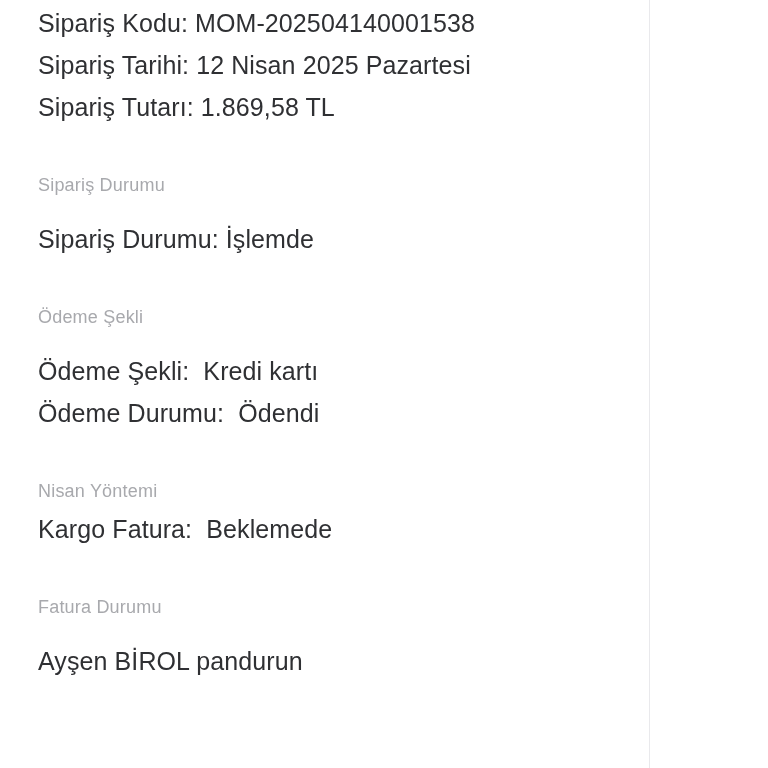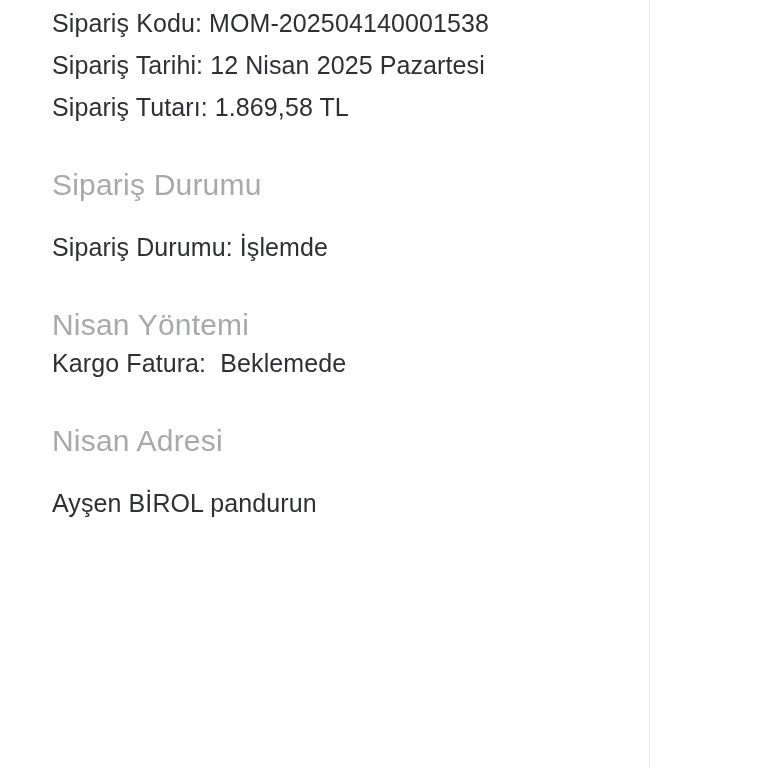--- a/index.html
+++ b/index.html
@@ -12,51 +12,51 @@
     background: #ffffff;
     font-family: "Liberation Sans", sans-serif;
     color: #2b2b2b;
     overflow: hidden;
   }
   .page {
     position: relative;
     width: 680px;
     height: 768px;
     box-sizing: border-box;
-    padding: 0 0 0 52px;
+    padding: 0 0 0 38px;
     background: #ffffff;
   }
   .right-rule {
     position: absolute;
     top: 0;
     right: 30px;
     width: 1px;
     height: 768px;
     background: #e9e9ec;
   }
   .line {
     font-size: 25px;
     line-height: 42px;
     color: #2f3033;
     letter-spacing: 0.1px;
     white-space: pre;
   }
   .section-title {
-    font-size: 30px;
+    font-size: 18px;
     line-height: 34px;
     color: #a8a9ad;
     letter-spacing: 0.2px;
     font-weight: 400;
     white-space: pre;
   }
   .gap-title {
     margin-top: 40px;
   }
   .gap-after-title {
-    margin-top: 24px;
+    margin-top: 16px;
   }
   .block {
     margin: 0;
   }
   .top-block .line:first-child {
     padding-top: 2px;
   }
 </style>
 </head>
 <body>
@@ -69,24 +69,29 @@
     <div class="line">Sipariş Kodu: MOM-202504140001538</div>
     <div class="line">Sipariş Tarihi: 12 Nisan 2025 Pazartesi</div>
     <div class="line">Sipariş Tutarı: 1.869,58 TL</div>
   </div>
 
   <div class="block">
     <div class="section-title gap-title">Sipariş Durumu</div>
     <div class="line gap-after-title">Sipariş Durumu: İşlemde</div>
   </div>
 
+  <div class="block">
+    <div class="section-title gap-title">Ödeme Şekli</div>
+    <div class="line gap-after-title">Ödeme Şekli:  Kredi kartı</div>
+    <div class="line">Ödeme Durumu:  Ödendi</div>
+  </div>
 
   <div class="block">
     <div class="section-title gap-title">Nisan Yöntemi</div>
     <div class="line">Kargo Fatura:  Beklemede</div>
   </div>
 
   <div class="block">
-    <div class="section-title gap-title">Nisan Adresi</div>
+    <div class="section-title gap-title">Fatura Durumu</div>
     <div class="line gap-after-title">Ayşen BİROL pandurun</div>
   </div>
 
 </div>
 
 </body></html>

